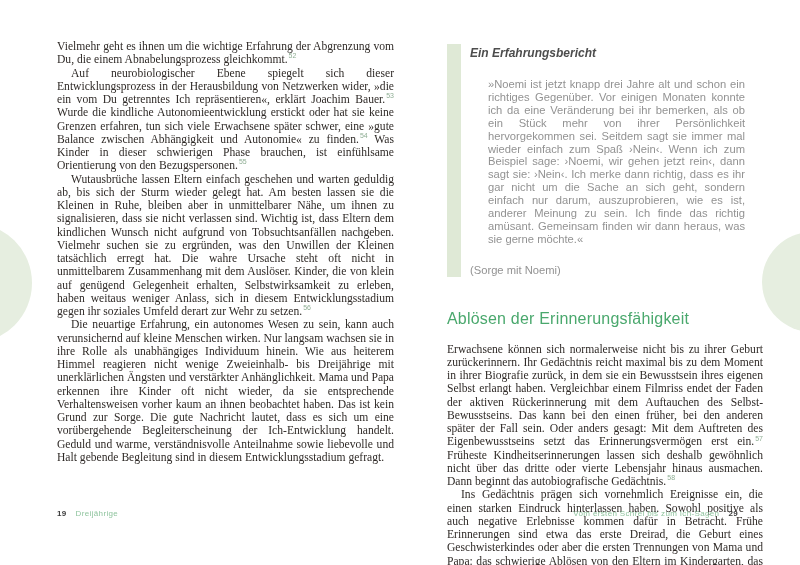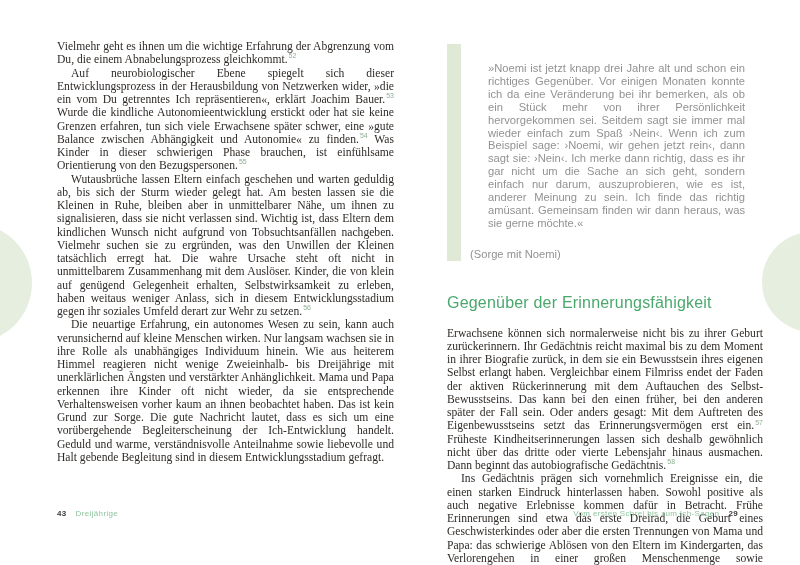--- a/index.html
+++ b/index.html
@@ -88,32 +88,33 @@
 
   <div class="left-col">
     <div id="left-paragraphs">
         <p class="body-para">Vielmehr geht es ihnen um die wichtige Erfahrung der Abgrenzung vom Du, die einem Abnabelungsprozess gleichkommt.<sup class="fn">52</sup></p>
         <p class="body-para indent">Auf neurobiologischer Ebene spiegelt sich dieser Entwicklungsprozess in der Herausbildung von Netzwerken wider, »die ein vom Du getrenntes Ich repräsentieren«, erklärt Joachim Bauer.<sup class="fn">53</sup> Wurde die kindliche Autonomieentwicklung erstickt oder hat sie keine Grenzen erfahren, tun sich viele Erwachsene später schwer, eine »gute Balance zwischen Abhängigkeit und Autonomie« zu finden.<sup class="fn">54</sup> Was Kinder in dieser schwierigen Phase brauchen, ist einfühlsame Orientierung von den Bezugspersonen.<sup class="fn">55</sup></p>
         <p class="body-para indent">Wutausbrüche lassen Eltern einfach geschehen und warten geduldig ab, bis sich der Sturm wieder gelegt hat. Am besten lassen sie die Kleinen in Ruhe, bleiben aber in unmittelbarer Nähe, um ihnen zu signalisieren, dass sie nicht verlassen sind. Wichtig ist, dass Eltern dem kindlichen Wunsch nicht aufgrund von Tobsuchtsanfällen nachgeben. Vielmehr suchen sie zu ergründen, was den Unwillen der Kleinen tatsächlich erregt hat. Die wahre Ursache steht oft nicht in unmittelbarem Zusammenhang mit dem Auslöser. Kinder, die von klein auf genügend Gelegenheit erhalten, Selbstwirksamkeit zu erleben, haben weitaus weniger Anlass, sich in diesem Entwicklungsstadium gegen ihr soziales Umfeld derart zur Wehr zu setzen.<sup class="fn">56</sup></p>
         <p class="body-para indent">Die neuartige Erfahrung, ein autonomes Wesen zu sein, kann auch verunsichernd auf kleine Menschen wirken. Nur langsam wachsen sie in ihre Rolle als unabhängiges Individuum hinein. Wie aus heiterem Himmel reagieren nicht wenige Zweieinhalb- bis Dreijährige mit unerklärlichen Ängsten und verstärkter Anhänglichkeit. Mama und Papa erkennen ihre Kinder oft nicht wieder, da sie entsprechende Verhaltensweisen vorher kaum an ihnen beobachtet haben. Das ist kein Grund zur Sorge. Die gute Nachricht lautet, dass es sich um eine vorübergehende Begleiterscheinung der Ich-Entwicklung handelt. Geduld und warme, verständnisvolle Anteilnahme sowie liebevolle und Halt gebende Begleitung sind in diesem Entwicklungsstadium gefragt.</p>
       </div>
   </div>
   <div class="footer footer-left">
-    <span class="page-num">43</span><span class="chapter-label" style="color: rgb(143, 196, 158);">Dreijährige</span>
+    <span class="page-num">19</span><span class="chapter-label" style="color: rgb(143, 196, 158);">Dreijährige</span>
   </div>
 
   <div class="right-col">
     <div class="report-box">
       <div class="report-bar" style="background: rgb(223, 233, 214);"></div>
       <div class="report-content">
+        <div class="report-title">Ein Erfahrungsbericht</div>
         <p class="report-body">»Noemi ist jetzt knapp drei Jahre alt und schon ein richtiges Gegenüber. Vor einigen Monaten konnte ich da eine Veränderung bei ihr bemerken, als ob ein Stück mehr von ihrer Persönlichkeit hervorgekommen sei. Seitdem sagt sie immer mal wieder einfach zum Spaß ›Nein‹. Wenn ich zum Beispiel sage: ›Noemi, wir gehen jetzt rein‹, dann sagt sie: ›Nein‹. Ich merke dann richtig, dass es ihr gar nicht um die Sache an sich geht, sondern einfach nur darum, auszuprobieren, wie es ist, anderer Meinung zu sein. Ich finde das richtig amüsant. Gemeinsam finden wir dann heraus, was sie gerne möchte.«</p>
         <p class="report-attr">(Sorge mit Noemi)</p>
       </div>
     </div>
-    <h2 class="section-heading" style="color: rgb(74, 168, 109);">Gegenüber der Erinnerungsfähigkeit</h2>
+    <h2 class="section-heading" style="color: rgb(74, 168, 109);">Ablösen der Erinnerungsfähigkeit</h2>
     <div id="right-paragraphs">
         <p class="body-para">Erwachsene können sich normalerweise nicht bis zu ihrer Geburt zurückerinnern. Ihr Gedächtnis reicht maximal bis zu dem Moment in ihrer Biografie zurück, in dem sie ein Bewusstsein ihres eigenen Selbst erlangt haben. Vergleichbar einem Filmriss endet der Faden der aktiven Rückerinnerung mit dem Auftauchen des Selbst-Bewusstseins. Das kann bei den einen früher, bei den anderen später der Fall sein. Oder anders gesagt: Mit dem Auftreten des Eigenbewusstseins setzt das Erinnerungsvermögen erst ein.<sup class="fn">57</sup> Früheste Kindheitserinnerungen lassen sich deshalb gewöhnlich nicht über das dritte oder vierte Lebensjahr hinaus ausmachen. Dann beginnt das autobiografische Gedächtnis.<sup class="fn">58</sup></p>
         <p class="body-para indent">Ins Gedächtnis prägen sich vornehmlich Ereignisse ein, die einen starken Eindruck hinterlassen haben. Sowohl positive als auch negative Erlebnisse kommen dafür in Betracht. Frühe Erinnerungen sind etwa das erste Dreirad, die Geburt eines Geschwisterkindes oder aber die ersten Trennungen von Mama und Papa: das schwierige Ablösen von den Eltern im Kindergarten, das Verlorengehen in einer großen Menschenmenge sowie lebensbedroh-</p>
       </div>
   </div>
   <div class="footer footer-right">
     <span class="chapter-label" style="color: rgb(143, 196, 158);">Vom ersten Schrei bis zum Ich-Sagen</span><span class="page-num">29</span>
   </div>
 
 </div>

